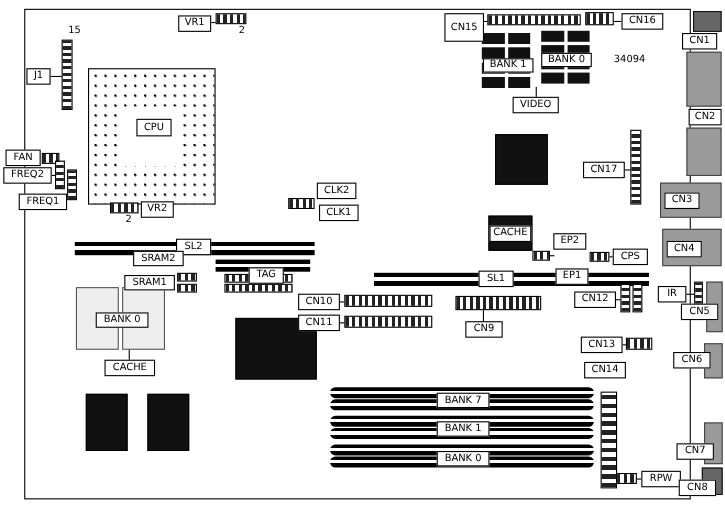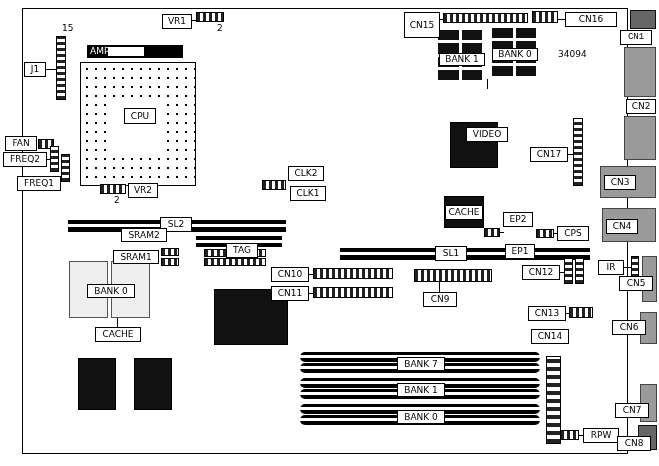--- a/index.html
+++ b/index.html
@@ -38,33 +38,32 @@
   .leader{background:#000;z-index:5;}
 </style>
 </head>
 <body>
 
 <div id="canvas">
   <div class="board-frame"></div>
 <div class="c header-v" style="left: 56px; top: 36px; width: 10px; height: 64px;"></div>
     <div class="c text" style="left: 62px; top: 24px; width: 16px; height: 10px;">15</div>
     <div class="c label" style="left: 24px; top: 62px; width: 22px; height: 15px;">J1</div>
-    <div class="c label-inverse" style="left: 87px; top: 45px; width: 96px; height: 13px;">AMP</div>
     <div class="c box-white" style="left: 108px; top: 47px; width: 36px; height: 9px;"></div>
     <div class="c socket" style="left: 80px; top: 62px; width: 116px; height: 124px;"></div>
     <div class="c label" style="left: 124px; top: 108px; width: 32px; height: 16px;">CPU</div>
     <div class="c label" style="left: 162px; top: 14px; width: 30px; height: 15px;">VR1</div>
     <div class="c header-h" style="left: 196px; top: 12px; width: 28px; height: 10px;"></div>
     <div class="c text" style="left: 217px; top: 24px; width: 10px; height: 10px;">2</div>
     <div class="c label" style="left: 404px; top: 12px; width: 36px; height: 26px;">CN15</div>
     <div class="c header-h" style="left: 443px; top: 13px; width: 85px; height: 10px;"></div>
     <div class="c header-h" style="left: 532px; top: 11px; width: 26px; height: 12px;"></div>
-    <div class="c label" style="left: 565px; top: 12px; width: 52px; height: 15px;">CN16</div>
+    <div class="c label" style="left: 565px; top: 12px; width: 38px; height: 15px;">CN16</div>
     <div class="c port-dark" style="left: 630px; top: 10px; width: 26px; height: 19px;"></div>
-    <div class="c label" style="left: 620px; top: 30px; width: 32px; height: 15px; font-family: Liberation Mono, monospace;">CN1</div>
+    <div class="c label" style="left: 620px; top: 30px; width: 32px; height: 15px;">CN1</div>
     <div class="c chipgrid" style="left: 438px; top: 30px; width: 44px; height: 50px; grid-template-columns: repeat(2, 1fr);">
       <div class="cell"></div>
       <div class="cell"></div>
       <div class="cell"></div>
       <div class="cell"></div>
       <div class="cell"></div>
       <div class="cell"></div>
       <div class="cell"></div>
       <div class="cell"></div>
     </div>
@@ -73,21 +72,21 @@
       <div class="cell"></div>
       <div class="cell"></div>
       <div class="cell"></div>
       <div class="cell"></div>
       <div class="cell"></div>
       <div class="cell"></div>
       <div class="cell"></div>
     </div>
     <div class="c label" style="left: 439px; top: 53px; width: 46px; height: 13px;">BANK 1</div>
     <div class="c label" style="left: 492px; top: 48px; width: 46px; height: 13px;">BANK 0</div>
-    <div class="c label" style="left: 466px; top: 88px; width: 42px; height: 15px; margin-top: 39px;">VIDEO</div>
+    <div class="c label" style="left: 466px; top: 88px; width: 42px; height: 15px;">VIDEO</div>
     <div class="c text" style="left: 558px; top: 50px; width: 42px; height: 11px;">34094</div>
     <div class="c port" style="left: 624px; top: 47px; width: 32px; height: 50px;"></div>
     <div class="c label" style="left: 626px; top: 99px; width: 30px; height: 15px;">CN2</div>
     <div class="c port" style="left: 624px; top: 116px; width: 32px; height: 44px;"></div>
     <div class="c header-h" style="left: 38px; top: 139px; width: 16px; height: 10px;"></div>
     <div class="c label" style="left: 5px; top: 136px; width: 32px; height: 15px;">FAN</div>
     <div class="c header-v" style="left: 50px; top: 146px; width: 9px; height: 26px;"></div>
     <div class="c header-v" style="left: 61px; top: 154px; width: 9px; height: 28px;"></div>
     <div class="c label" style="left: 3px; top: 152px; width: 44px; height: 15px;">FREQ2</div>
     <div class="c label" style="left: 17px; top: 176px; width: 44px; height: 15px;">FREQ1</div>

